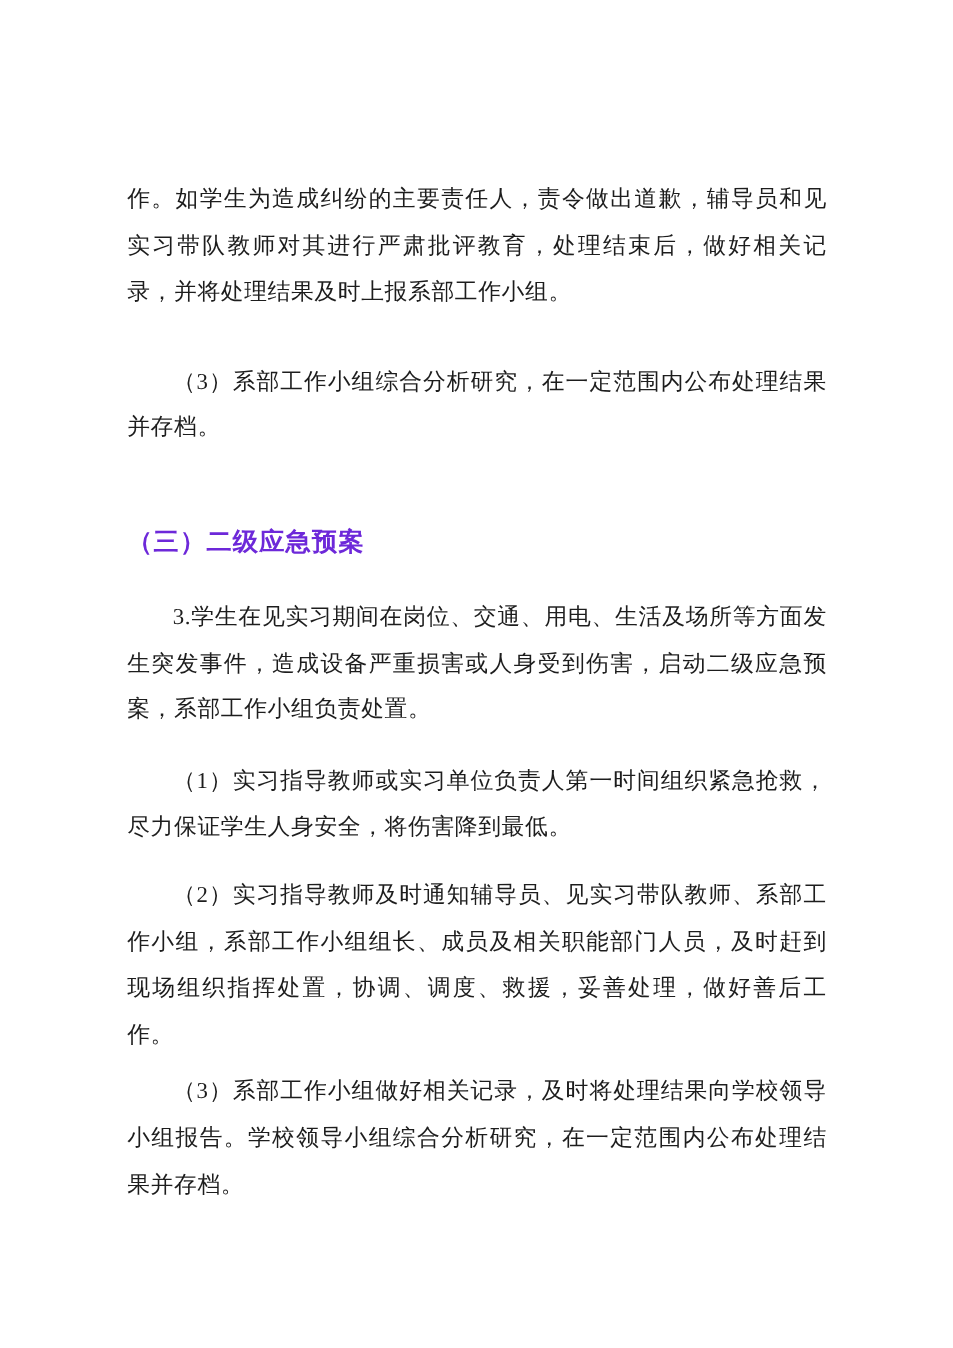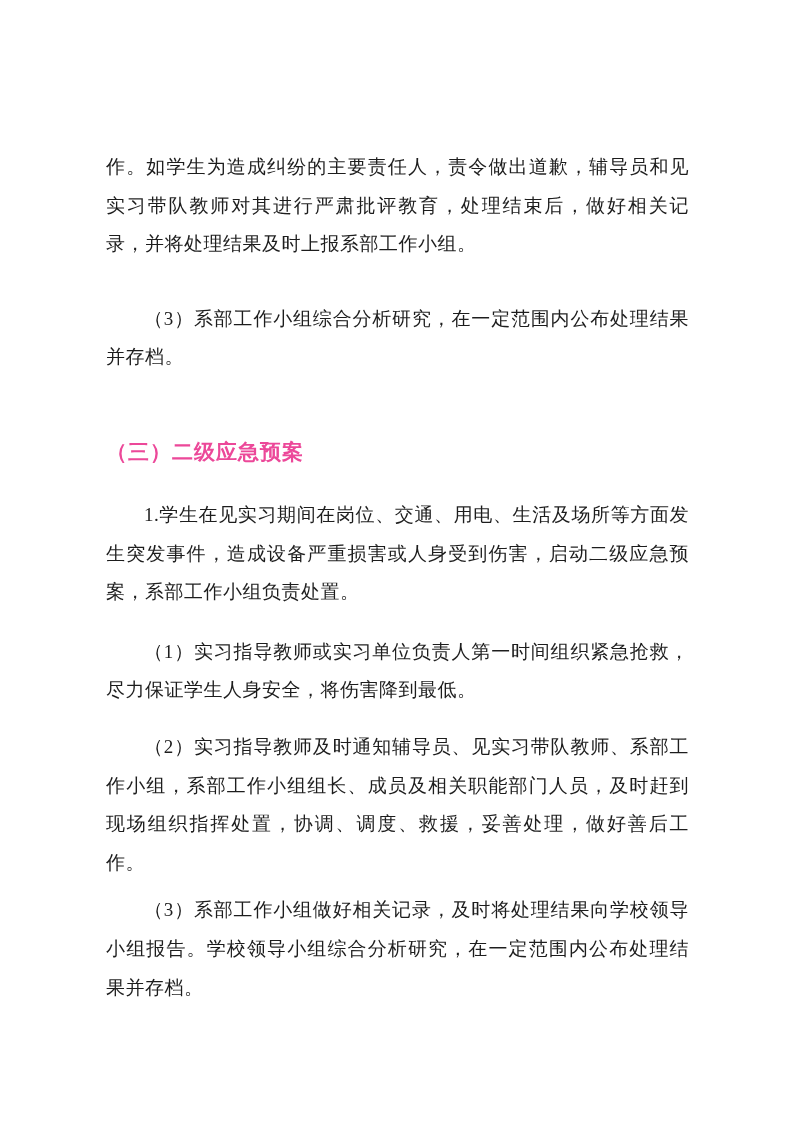--- a/index.html
+++ b/index.html
@@ -31,41 +31,41 @@
   .indent {
     text-indent: 2em;
     margin-top: 36px;
   }
   .section-heading {
     margin: 59px 0 0 0;
     font-family: "Liberation Sans", sans-serif;
     font-size: 21px;
     font-weight: bold;
     line-height: 32px;
-    color: #ec4899;
+    color: #6d28d9;
     letter-spacing: 1px;
   }
   .mt-after-heading { margin-top: 28px; }
   .mt-para-sm { margin-top: 9px; }
   .mt-para-md { margin-top: 14px; }
   .mt-para-lg { margin-top: 21px; }
   .mt-para-xl { margin-top: 18px; }
 </style>
 </head>
 <body>
 
 <div class="page">
 
   <p class="body-para">作。如学生为造成纠纷的主要责任人，责令做出道歉，辅导员和见实习带队教师对其进行严肃批评教育，处理结束后，做好相关记录，并将处理结果及时上报系部工作小组。</p>
 
   <p class="body-para indent">（3）系部工作小组综合分析研究，在一定范围内公布处理结果并存档。</p>
 
   <h2 class="section-heading">（三）二级应急预案</h2>
 
-  <p class="body-para indent mt-after-heading">1.学生在见实习期间在岗位、交通、用电、生活及场所等方面发生突发事件，造成设备严重损害或人身受到伤害，启动二级应急预案，系部工作小组负责处置。</p>
+  <p class="body-para indent mt-after-heading">3.学生在见实习期间在岗位、交通、用电、生活及场所等方面发生突发事件，造成设备严重损害或人身受到伤害，启动二级应急预案，系部工作小组负责处置。</p>
 
 
   <p class="body-para indent mt-para-lg">（1）实习指导教师或实习单位负责人第一时间组织紧急抢救，尽力保证学生人身安全，将伤害降到最低。</p>
 
   <p class="body-para indent mt-para-xl">（2）实习指导教师及时通知辅导员、见实习带队教师、系部工作小组，系部工作小组组长、成员及相关职能部门人员，及时赶到现场组织指挥处置，协调、调度、救援，妥善处理，做好善后工作。</p>
 
   <p class="body-para indent mt-para-sm">（3）系部工作小组做好相关记录，及时将处理结果向学校领导小组报告。学校领导小组综合分析研究，在一定范围内公布处理结果并存档。</p>
 
 </div>
 

